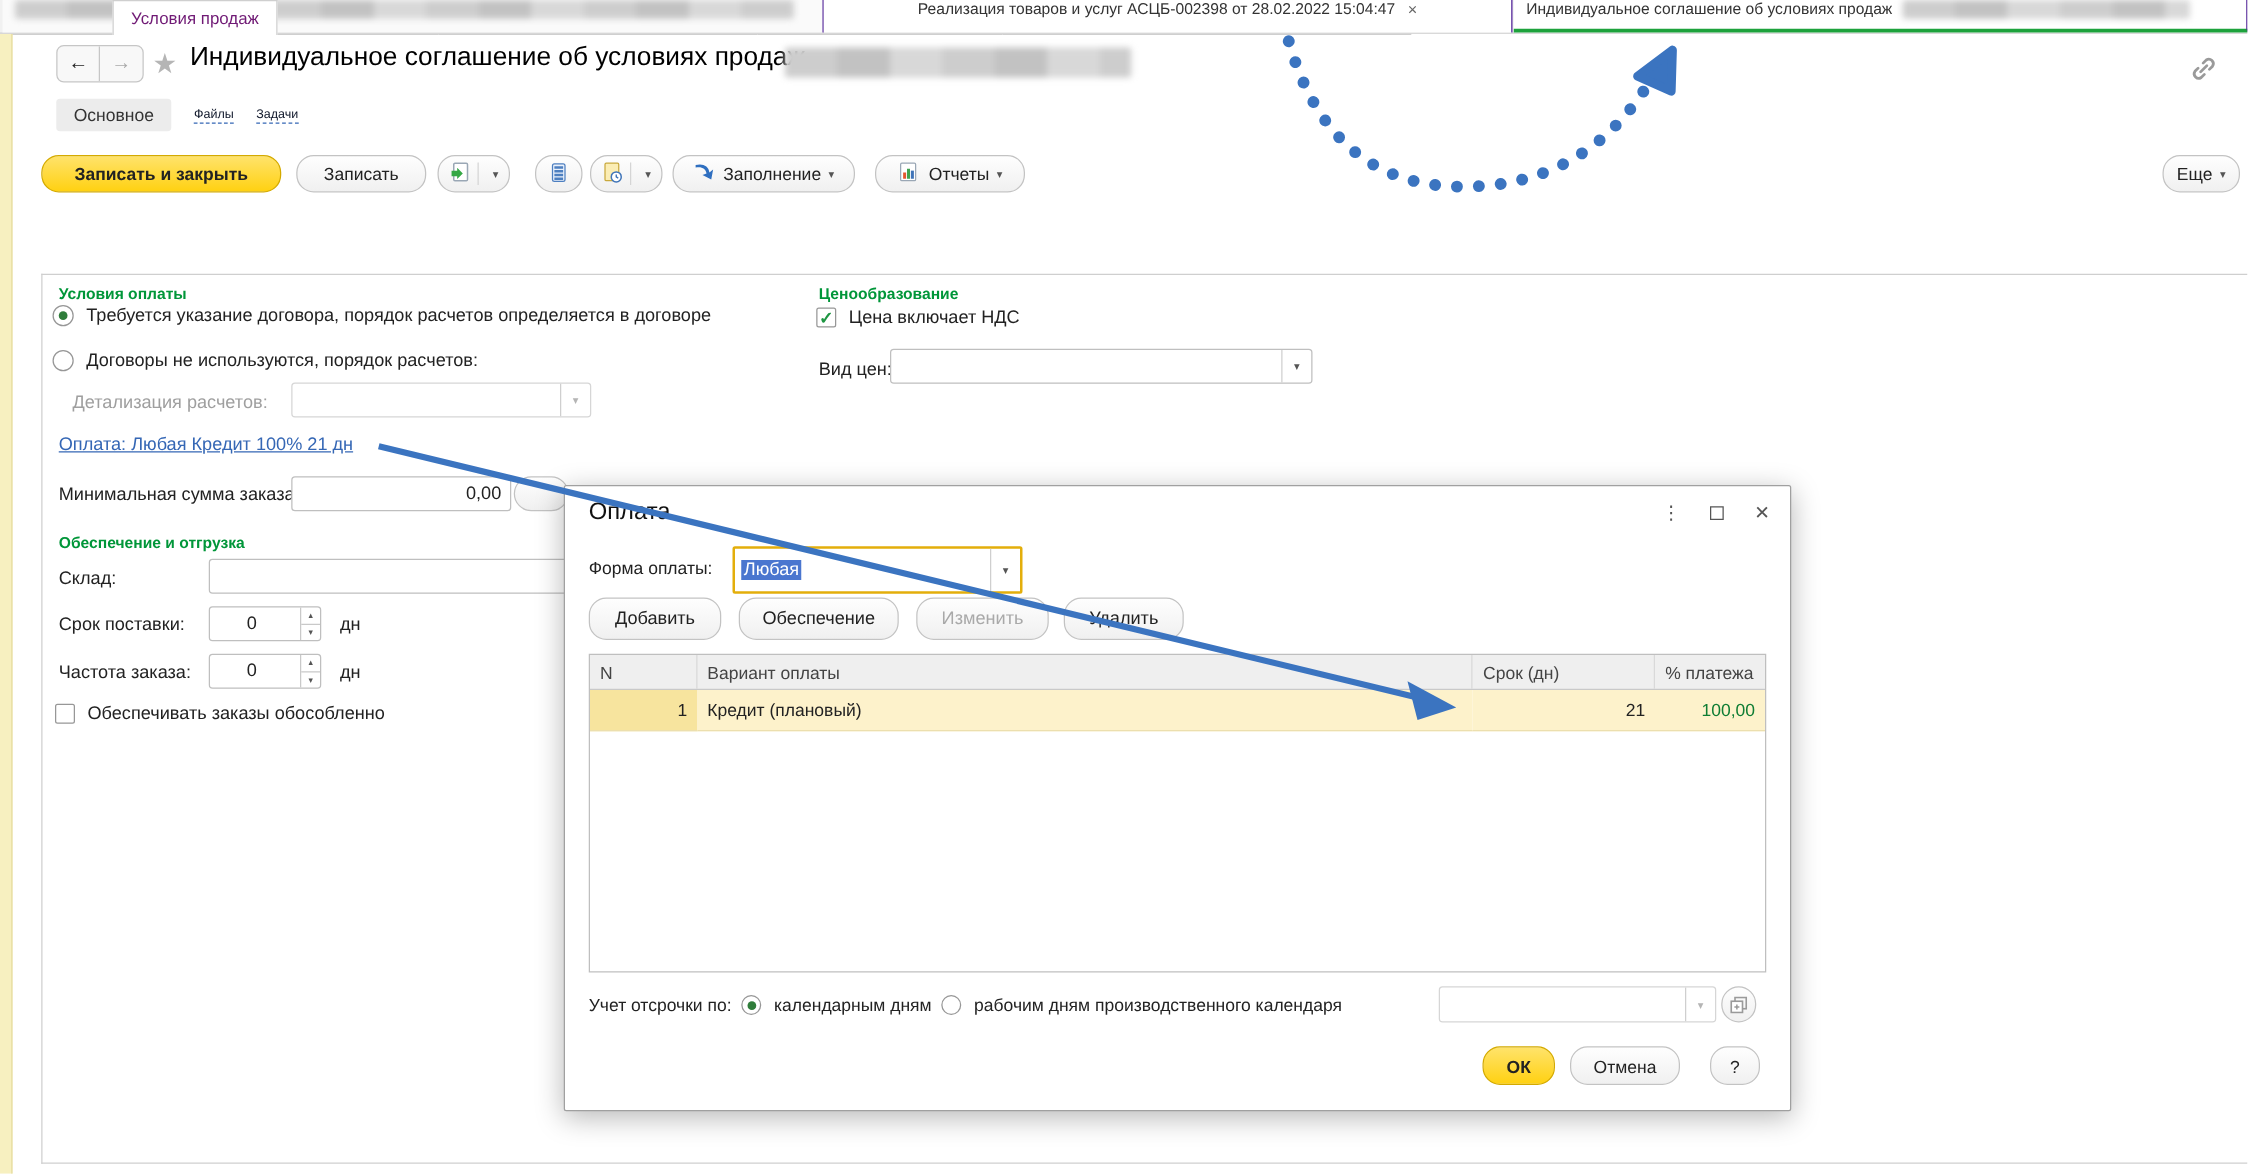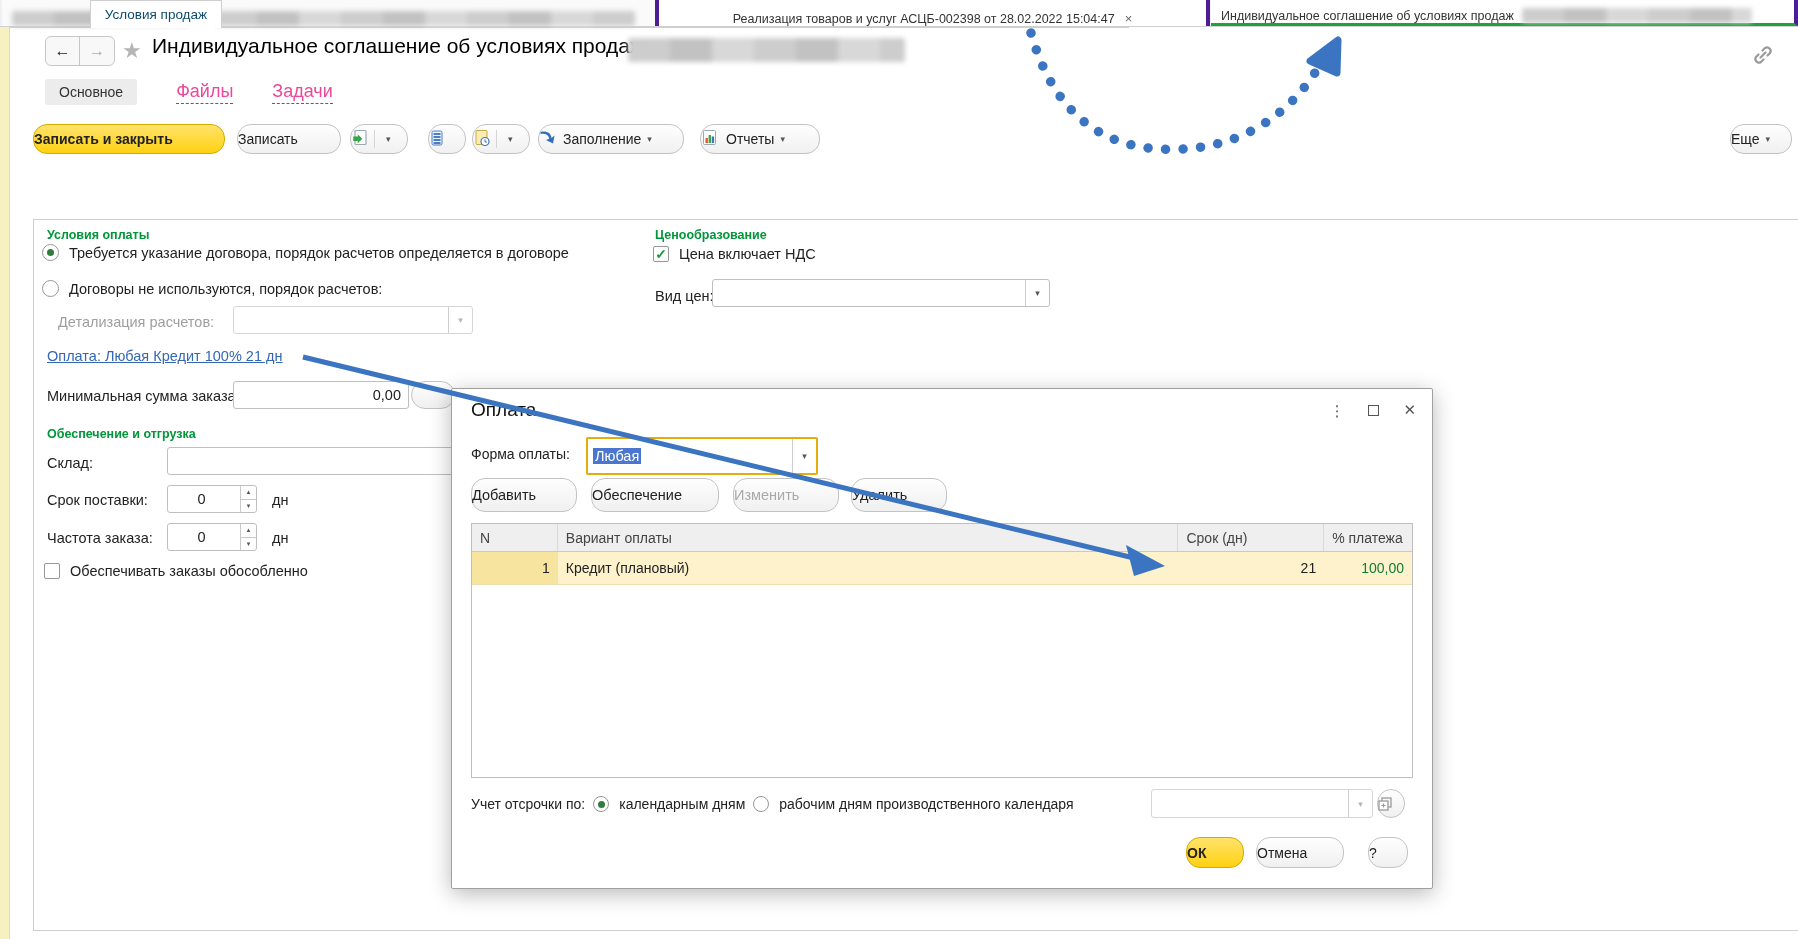--- a/index.html
+++ b/index.html
@@ -7,21 +7,21 @@
   body {
     position:relative; overflow:hidden; background:#ffffff;
     font-family:"Liberation Sans", sans-serif; color:#222;
   }
   .abs { position:absolute; }
 
   
   .topbar { left:0; top:0; width:1798px; height:27px; background:#f1f1f1;
             border-bottom:1px solid #cfcfcf; z-index:3; }
   .btab { position:absolute; top:0; height:26px; background:#fafafa;
-          border-right:4px solid #4c1d95; display:flex; align-items:flex-end;
+          border-right:1px solid #4c1d95; display:flex; align-items:flex-start;
           font-size:12.5px; color:#333; }
   .btab.white { background:#ffffff; }
   .btab.active { background:#ffffff; border-bottom:3px solid #1da23c; }
   .blur { background:repeating-linear-gradient(90deg,#cdcdcd 0 42px,#c2c2c2 42px 84px,#d8d8d8 84px 126px);
           filter:blur(2.5px); border-radius:2px; }
   .tabclose { margin-left:10px; color:#666; font-size:13px; cursor:default; }
 
   
   .leftstrip { left:0; top:27px; width:10px; height:912px; background:#f7f0c0;
                border-right:1px solid #e6dc9e; }
@@ -34,35 +34,35 @@
   .navbtns .back { color:#222; border-right:1px solid #c6c6c6; }
   .navbtns .fwd  { color:#a9a9a9; }
   .star { left:122px; top:38px; font-size:22px; color:#b5b5b5; }
   .pagetitle { left:152px; top:34px; font-size:21px; color:#000; white-space:nowrap; }
   .title-blur { left:628px; top:38px; width:277px; height:24px; }
   .chain { left:1750px; top:42px; }
 
   
   .navlink-row { left:45px; top:78px; height:28px; display:flex; align-items:center; gap:18px; }
   .chip { background:#ececec; border-radius:3px; padding:5px 14px; font-size:14px; color:#333; }
-  .tlink { color:#ec4899; font-size:18px; border-bottom:1px dashed #3567b5; padding-bottom:1px; cursor:pointer;margin-left:21px; }
-
-  
-  .btn { display:inline-flex; align-items:center; height:30px;
+  .tlink { color:#0f172a; font-size:10px; border-bottom:1px dashed #3567b5; padding-bottom:1px; cursor:pointer; }
+
+  
+  .btn { display:inline-flex; align-items:center; justify-content:center; height:30px;
          background:linear-gradient(#fefefe,#f0f0f0); border:1px solid #c3c3c3;
          border-radius:14px; font-size:14px; color:#222; cursor:pointer; }
   .btn.yellow { background:linear-gradient(#ffe36b,#ffd112); border-color:#d4aa00; font-weight:bold; }
   .caret { font-size:9px; color:#555; margin-left:6px; }
   .tb { top:124px; }
   .icon-sep { width:1px; height:18px; background:#d5d5d5; margin:0 5px; }
 
   
   .ftabs { left:33px; top:192px; display:flex; align-items:flex-end; z-index:2; }
   .ftab { height:27px; display:flex; align-items:center; padding:0 14px; font-size:13.5px;
-          color:#0c4a6e; background:#f2f2f2; border:1px solid #cfcfcf; margin-left:-1px; }
+          color:#701a75; background:#f2f2f2; border:1px solid #cfcfcf; margin-left:-1px; }
   .ftab.active { background:#ffffff; height:28px; border-bottom:none; position:relative; z-index:4; }
   .panel { left:33px; top:219px; width:1765px; height:712px; background:#fff;
            border-left:1px solid #cfcfcf; border-top:1px solid #cfcfcf; border-bottom:1px solid #cfcfcf; }
 
   
   .greenhdr { font-size:12.5px; font-weight:bold; color:#009639; }
   .lbl { font-size:14.5px; color:#222; }
   .lbl.dis { color:#9f9f9f; }
   .radio { display:flex; align-items:center; gap:10px; font-size:14.5px; color:#222; }
   .rcirc { width:17px; height:17px; border-radius:50%; border:1px solid #979797; background:#fff;

